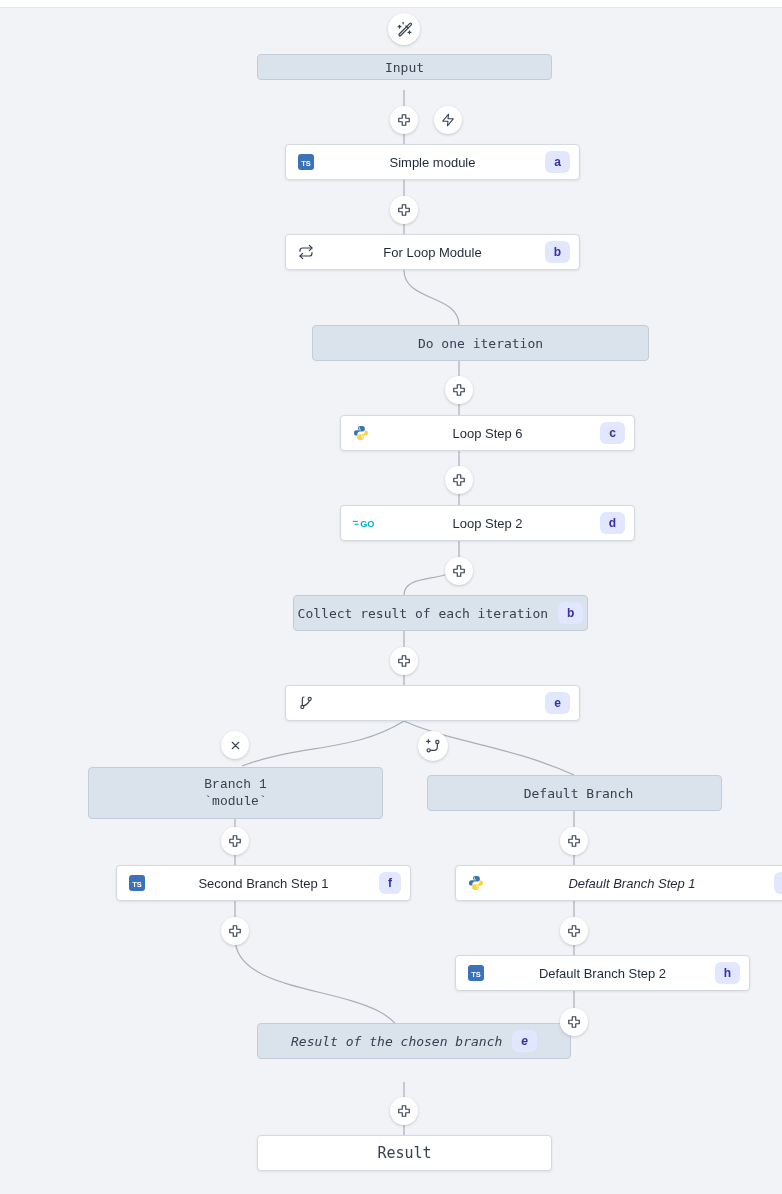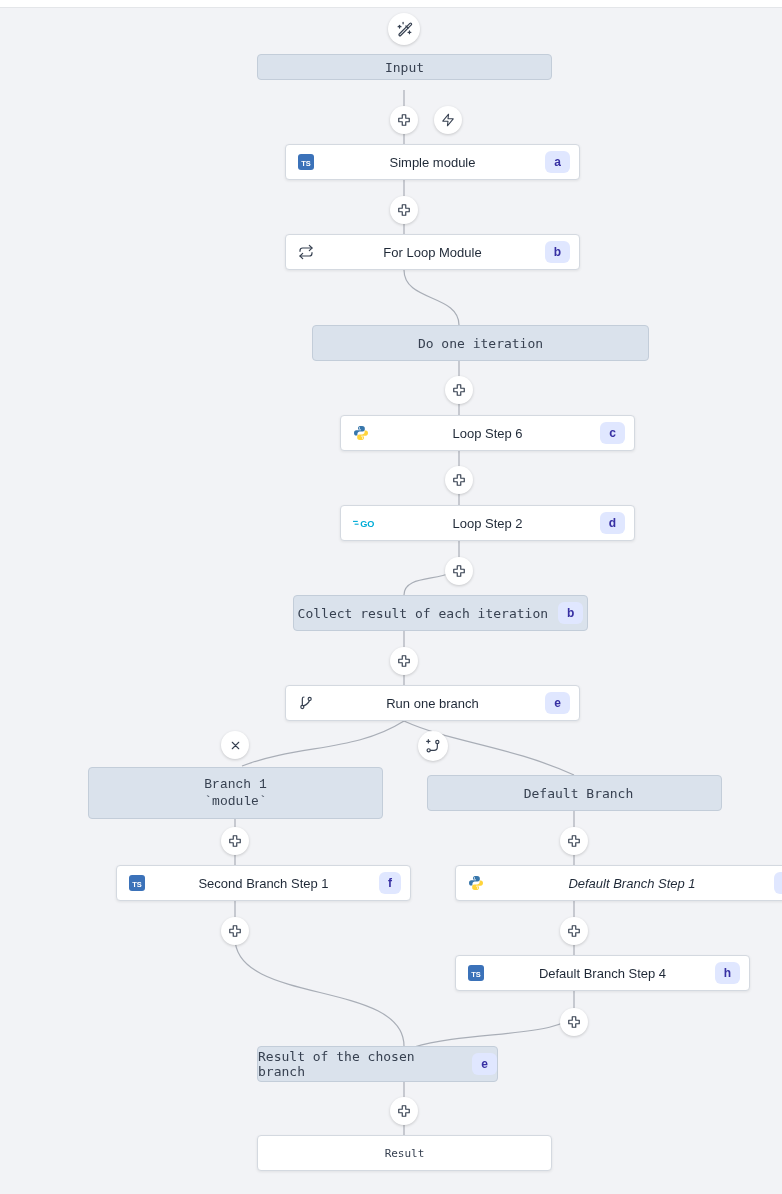--- a/index.html
+++ b/index.html
@@ -9,21 +9,21 @@
           border-bottom:1px solid #e4e6e9;}
   #edges{position:absolute;left:0;top:0;width:782px;height:1194px;}
   .edge{fill:none;stroke:#a9aeb7;stroke-width:1.2px;}
   .node{position:absolute;box-sizing:border-box;display:flex;align-items:center;
         justify-content:center;border-radius:4px;}
   .node.virtual{background:#dae2ec;border:1px solid #c3cdd9;
         font-family:"DejaVu Sans Mono","Liberation Mono",monospace;
         font-size:13px;color:#374151;gap:10px;}
   .node.result{background:#ffffff;border:1px solid #d4d9e0;
         font-family:"DejaVu Sans Mono","Liberation Mono",monospace;
-        font-size:11px;color:#374151;box-shadow:0 1px 3px rgba(0,0,0,.08);}
+        font-size:15px;color:#374151;box-shadow:0 1px 3px rgba(0,0,0,.08);}
   .node.step{background:#ffffff;border:1px solid #d4d9e0;box-shadow:0 1px 3px rgba(0,0,0,.08);
         font-size:13px;color:#1f2937;margin-left:28px;}
   .node.step .label{position:absolute;left:0;right:0;text-align:center;}
   .node.step .node-icon{position:absolute;left:12px;display:flex;align-items:center;}
   .node.step .badge{position:absolute;right:9px;}
   .badge{background:#e0e7ff;color:#3730a3;font-family:"Liberation Sans",sans-serif;
          font-weight:bold;font-size:12px;line-height:1;padding:5px 9px;border-radius:6px;}
   .two-line{display:flex;flex-direction:column;align-items:center;line-height:17px;}
   .circle{position:absolute;background:#ffffff;border-radius:50%;
           display:flex;align-items:center;justify-content:center;
@@ -110,21 +110,20 @@
       </div>
       <div class="node step" style="left: 257px; top: 685px; width: 295px; height: 36px;">
         <span class="node-icon">
           <svg width="16" height="16" viewBox="0 0 24 24" fill="none" stroke="#374151" stroke-width="1.8" stroke-linecap="round">
             <circle cx="6.5" cy="18" r="2.3"></circle>
             <circle cx="17.5" cy="6" r="2.3"></circle>
             <path d="M6.5 15.7V5.5a2.5 2.5 0 0 1 2.5-2.5"></path>
             <path d="M8.3 16.3C13 14.5 16.3 11.2 17.1 8.3"></path>
           </svg>
         </span>
-        <div class="label">Run one branch</div>
         <span class="badge">e</span>
       </div>
       <div class="node virtual" style="left: 88px; top: 767px; width: 295px; height: 52px; font-family: Liberation Mono, monospace;">
         <div class="label two-line">
           <span>Branch 1</span>
           <span>`module`</span>
         </div>
       </div>
       <div class="node virtual" style="left: 427px; top: 775px; width: 295px; height: 36px; padding-left: 8px;">
         <div class="label">Default Branch</div>
@@ -151,24 +150,24 @@
         <div class="label">Default Branch Step 1</div>
         <span class="badge">g</span>
       </div>
       <div class="node step" style="left: 427px; top: 955px; width: 295px; height: 36px;">
         <span class="node-icon">
           <svg width="16" height="16" viewBox="0 0 16 16">
             <rect width="16" height="16" rx="3" fill="#3b72b9"></rect>
             <text x="8" y="11.6" text-anchor="middle" font-family="Liberation Sans, sans-serif" font-size="7.5" font-weight="bold" fill="#ffffff">TS</text>
           </svg>
         </span>
-        <div class="label">Default Branch Step 4</div>
+        <div class="label">Default Branch Step 2</div>
         <span class="badge">h</span>
       </div>
-      <div class="node virtual" style="left: 257px; top: 1046px; width: 241px; height: 36px;">
+      <div class="node virtual" style="left: 257px; top: 1023px; width: 314px; height: 36px; font-style: italic;">
         <div class="label">Result of the chosen branch</div>
         <span class="badge">e</span>
       </div>
       <div class="node result" style="left: 257px; top: 1135px; width: 295px; height: 36px;">
         <div class="label">Result</div>
       </div>
     </div>
   <div id="buttons">
       <div class="circle" style="left: 404px; top: 29px; width: 32px; height: 32px;">
         <span style="display: flex; align-items: center; justify-content: center;">

